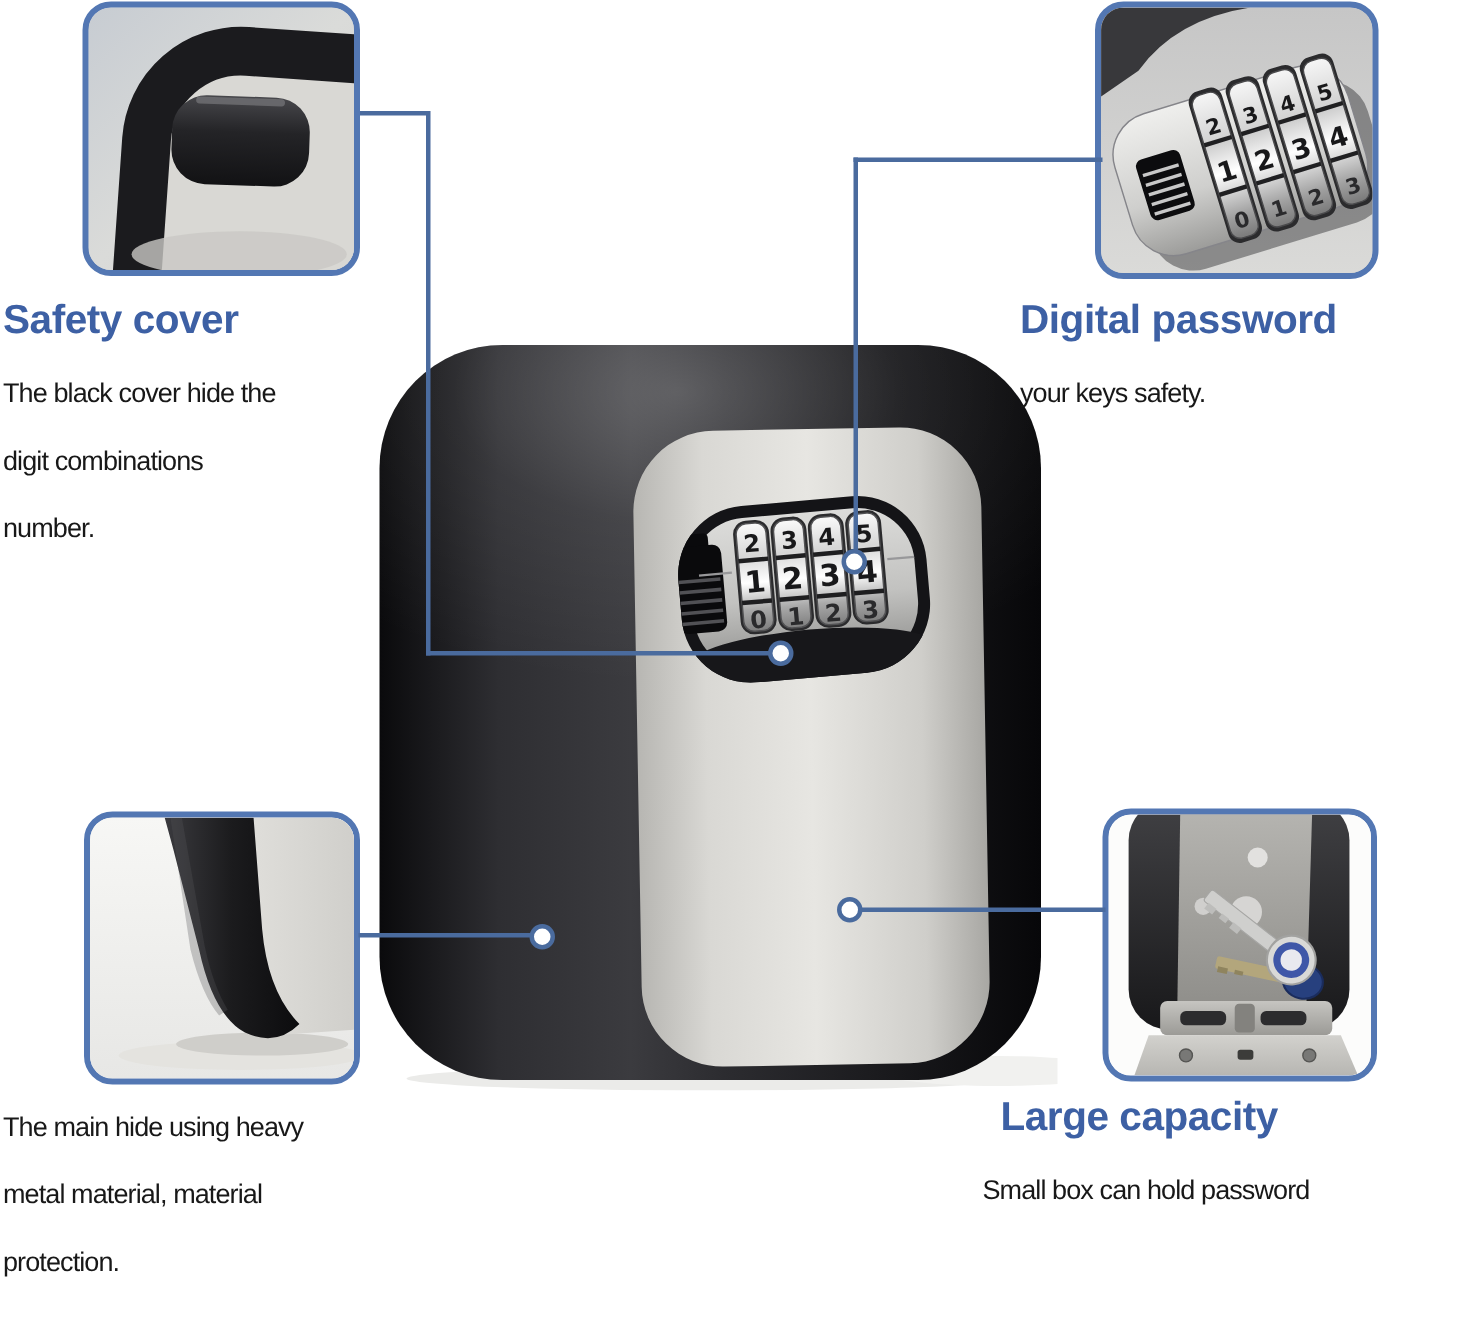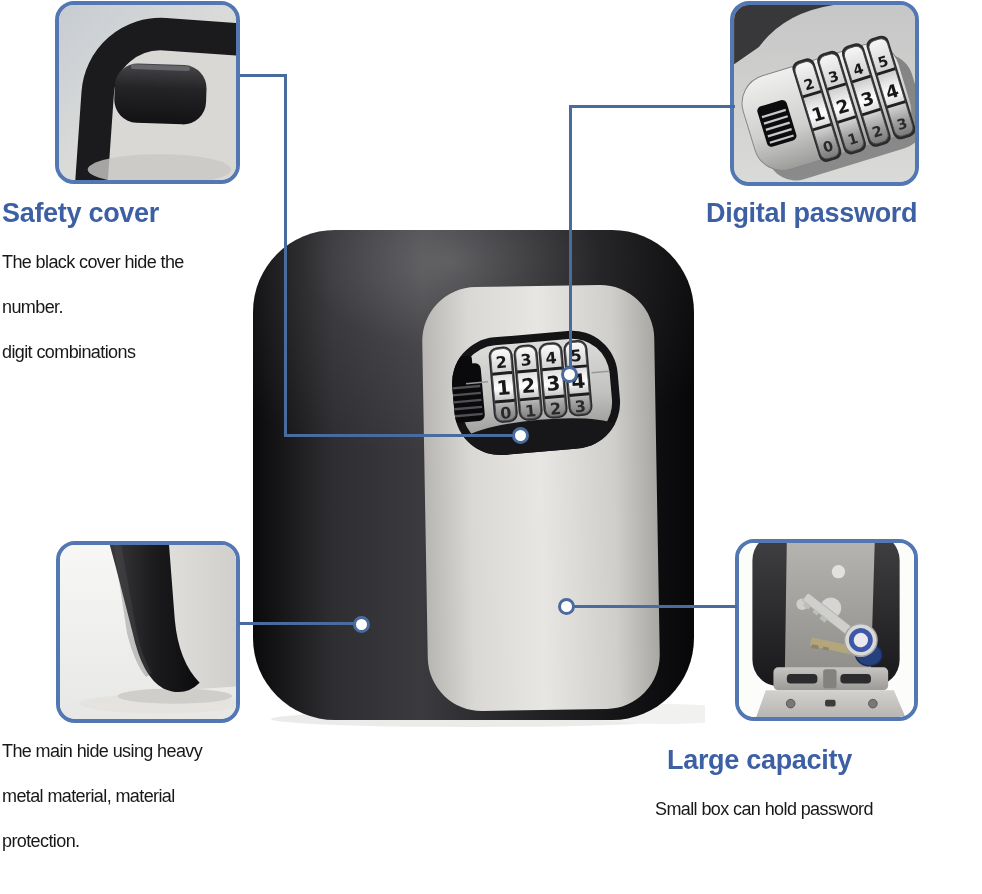--- a/index.html
+++ b/index.html
@@ -349,32 +349,33 @@
   <div class="line" style="left:574px;top:605px;width:163px;height:3px;"></div>
 
   <div class="dot" style="left:512px;top:427px;"></div>
   <div class="dot" style="left:561px;top:366px;"></div>
   <div class="dot" style="left:353px;top:616px;"></div>
   <div class="dot" style="left:558px;top:598px;"></div>
 
   <div class="callout" style="left:2px;top:198px;">
     <div class="callout-title">Safety cover</div>
     <div class="callout-line">The black cover hide the</div>
+    <div class="callout-line">digit combinations</div>
     <div class="callout-line">number.</div>
-    <div class="callout-line">digit combinations</div>
-  </div>
-
-  <div class="callout" style="left:706px;top:198px;">
+  </div>
+
+  <div class="callout" style="left:680px;top:198px;">
     <div class="callout-title">Digital password</div>
+    <div class="callout-line">your keys safety.</div>
   </div>
 
   <div class="callout" style="left:2px;top:729px;">
     <div class="callout-line">The main hide using heavy</div>
     <div class="callout-line">metal material, material</div>
     <div class="callout-line">protection.</div>
   </div>
 
-  <div class="callout" style="left:655px;top:729px;margin-top:16px;">
+  <div class="callout" style="left:655px;top:729px;">
     <div class="callout-title" style="margin-left:12px;">Large capacity</div>
     <div class="callout-line">Small box can hold password</div>
   </div>
 
 </div>
 
 </body></html>

